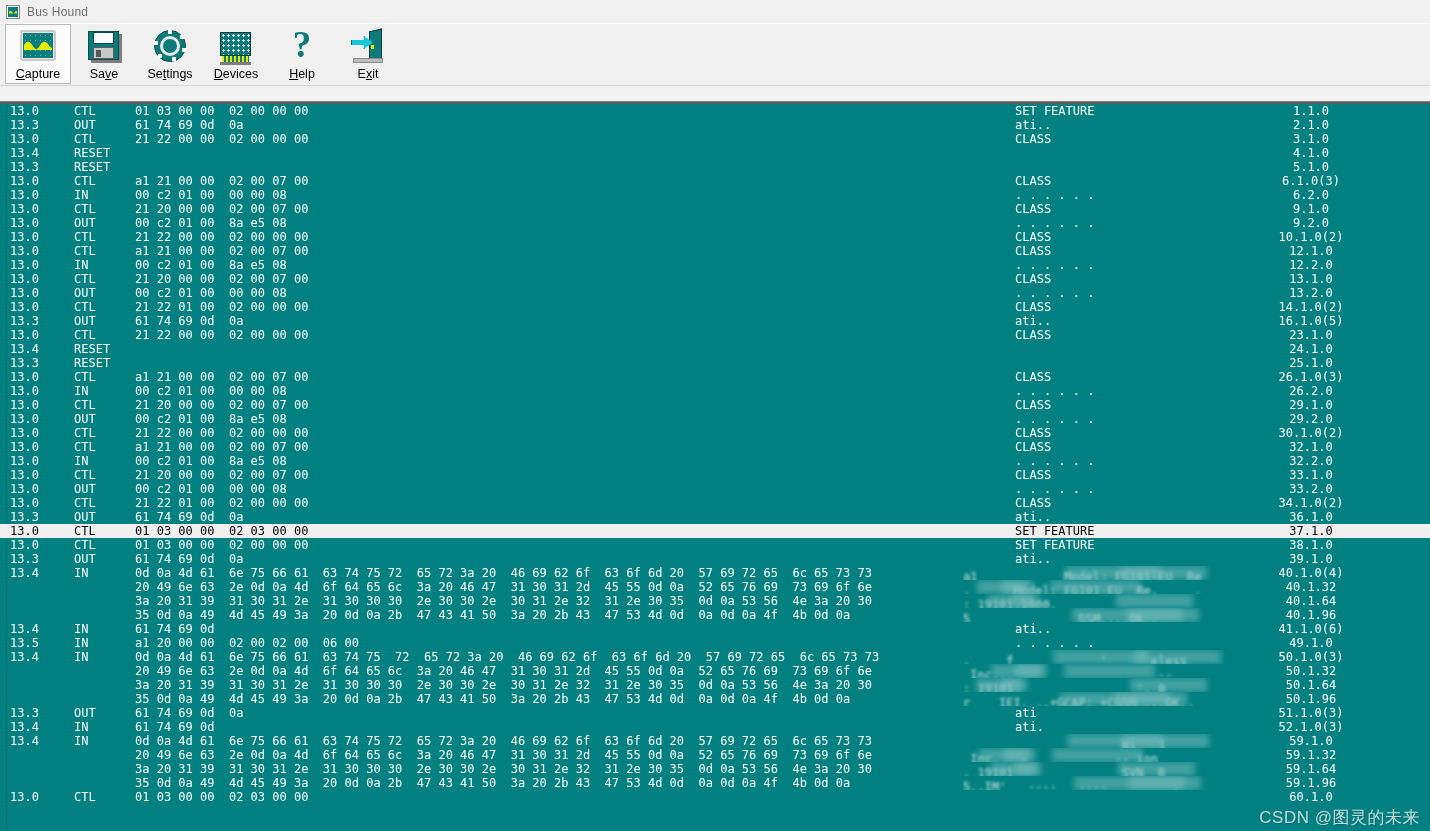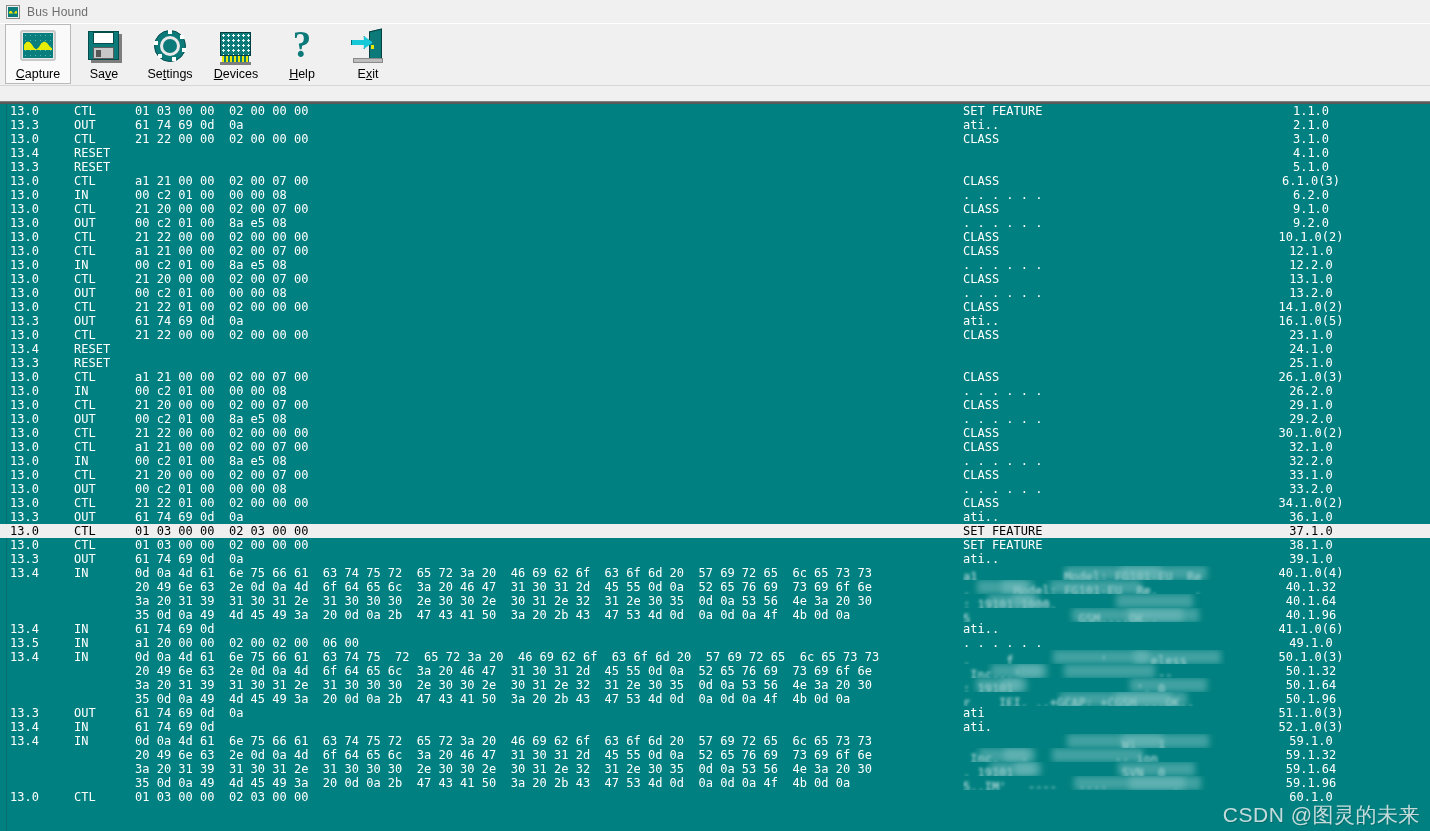--- a/index.html
+++ b/index.html
@@ -133,34 +133,34 @@
   .row{height:14px;position:relative;white-space:pre;}
   .row.sel{background:#efefef;}
   .cell{
     position:absolute;top:0;font-size:12px;line-height:14px;color:#ffffff;
     font-family:"DejaVu Sans Mono","Liberation Mono",monospace;white-space:pre;
   }
   .row.sel .cell{color:#000000;}
   .c-dev{left:10px;width:58px;text-align:left;}
   .c-ph{left:74px;}
   .c-data{left:135px;letter-spacing:0px;}
-  .c-desc{left:963px;}
+  .c-desc{left:1015px;}
   .c-cmd{left:1225px;width:172px;text-align:center;}
 
   
   .blurwrap{position:absolute;left:963px;top:0;width:262px;height:14px;overflow:hidden;}
   .blurtxt{font-size:12px;line-height:14px;color:#ffffff;white-space:pre;
      font-family:"DejaVu Sans Mono","Liberation Mono",monospace;
      filter:blur(1.6px);opacity:.85;}
   .smudge{position:absolute;background:rgba(120,190,190,.55);filter:blur(3px);}
 
   
   #wm{
     position:absolute;right:10px;bottom:4px;
-    font-family:"Liberation Sans",sans-serif;font-size:21px;color:#dfe8e8;opacity:.88;
+    font-family:"Liberation Sans",sans-serif;font-size:17px;color:#dfe8e8;opacity:.88;
     text-shadow:1px 1px 0 rgba(0,0,0,.18);white-space:nowrap;letter-spacing:.5px;
   }
   
   #leftstrip{position:absolute;left:0;top:0;width:6px;height:731px;background:#008080;
     border-right:1px solid #0a6d6d;}
 </style>
 </head>
 <body>
 
 <div id="titlebar">

